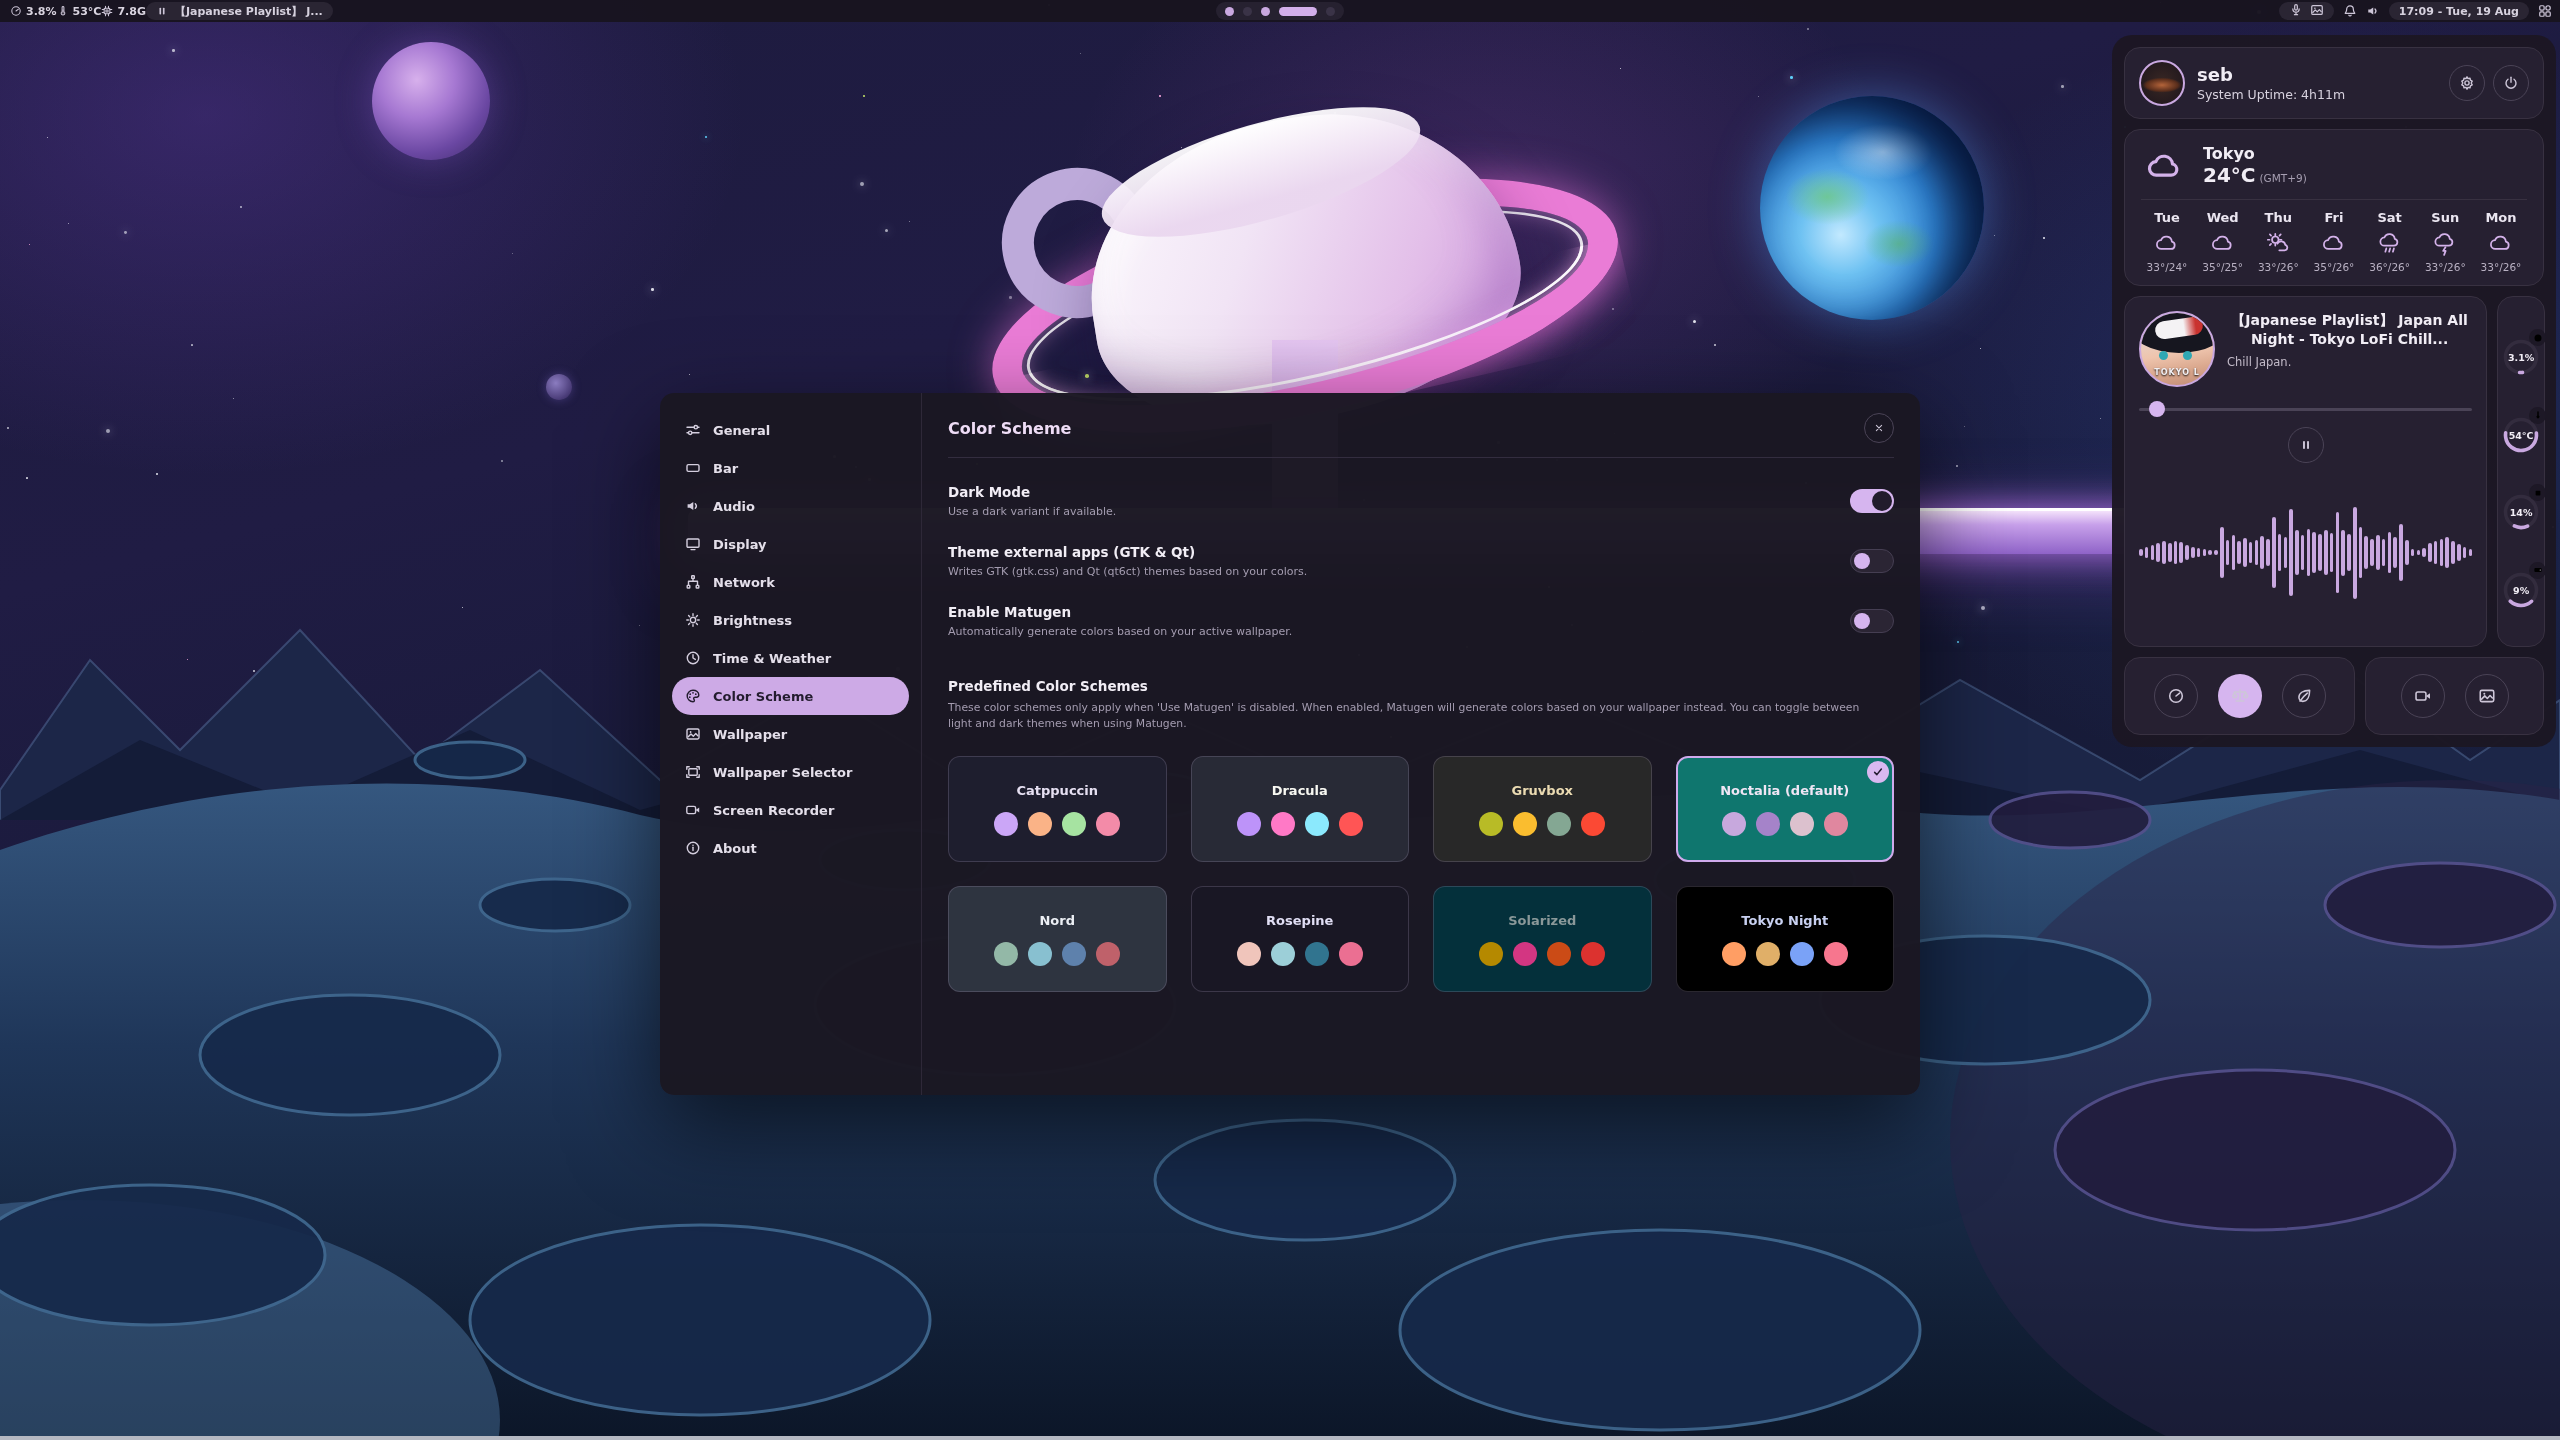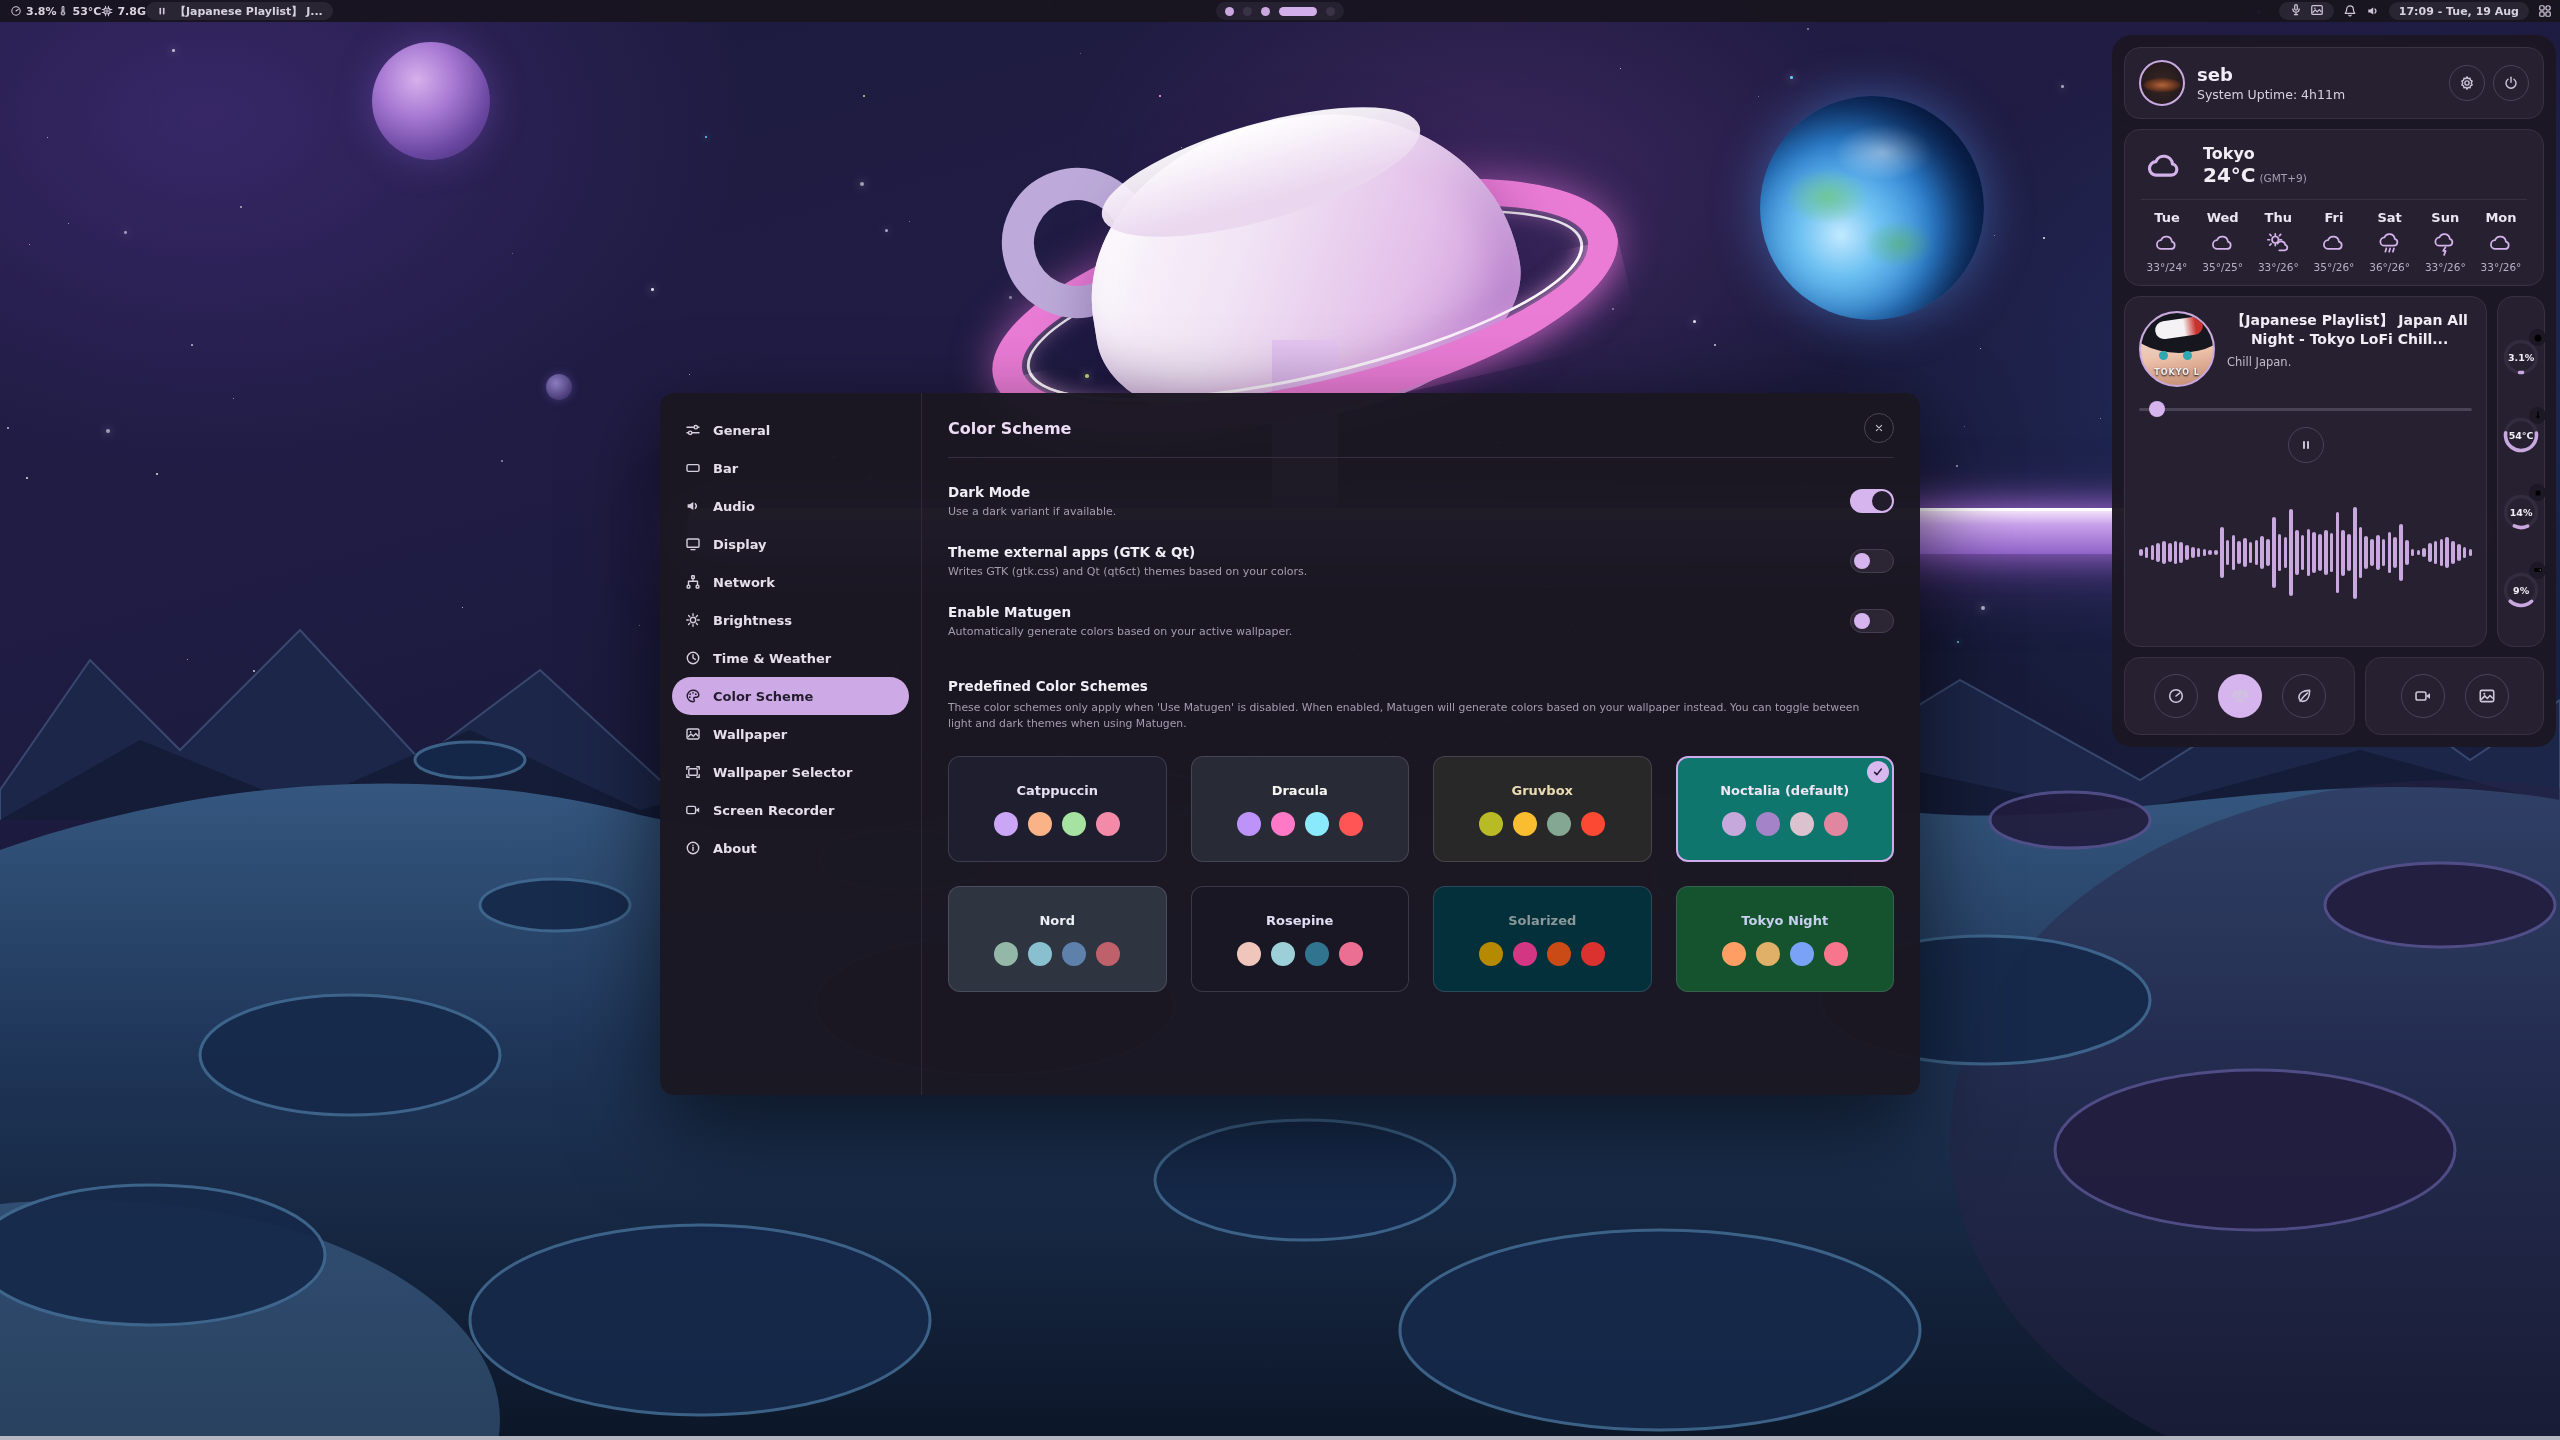--- a/index.html
+++ b/index.html
@@ -666,21 +666,21 @@
         </div>
         <div class="scheme-card" style="background: rgb(4, 48, 59);">
           <div class="scheme-title" style="color: rgb(138, 152, 153);">Solarized</div>
           <div class="scheme-dots">
             <span class="scheme-dot" style="background: rgb(181, 137, 0);"></span>
             <span class="scheme-dot" style="background: rgb(211, 54, 130);"></span>
             <span class="scheme-dot" style="background: rgb(203, 75, 22);"></span>
             <span class="scheme-dot" style="background: rgb(220, 50, 47);"></span>
           </div>
         </div>
-        <div class="scheme-card" style="background: #14532d;">
+        <div class="scheme-card" style="background: #000000;">
           <div class="scheme-title" style="color: rgb(200, 208, 240);">Tokyo Night</div>
           <div class="scheme-dots">
             <span class="scheme-dot" style="background: rgb(255, 158, 100);"></span>
             <span class="scheme-dot" style="background: rgb(224, 175, 104);"></span>
             <span class="scheme-dot" style="background: rgb(122, 162, 247);"></span>
             <span class="scheme-dot" style="background: rgb(247, 118, 142);"></span>
           </div>
         </div>
       </div>
   </div>

